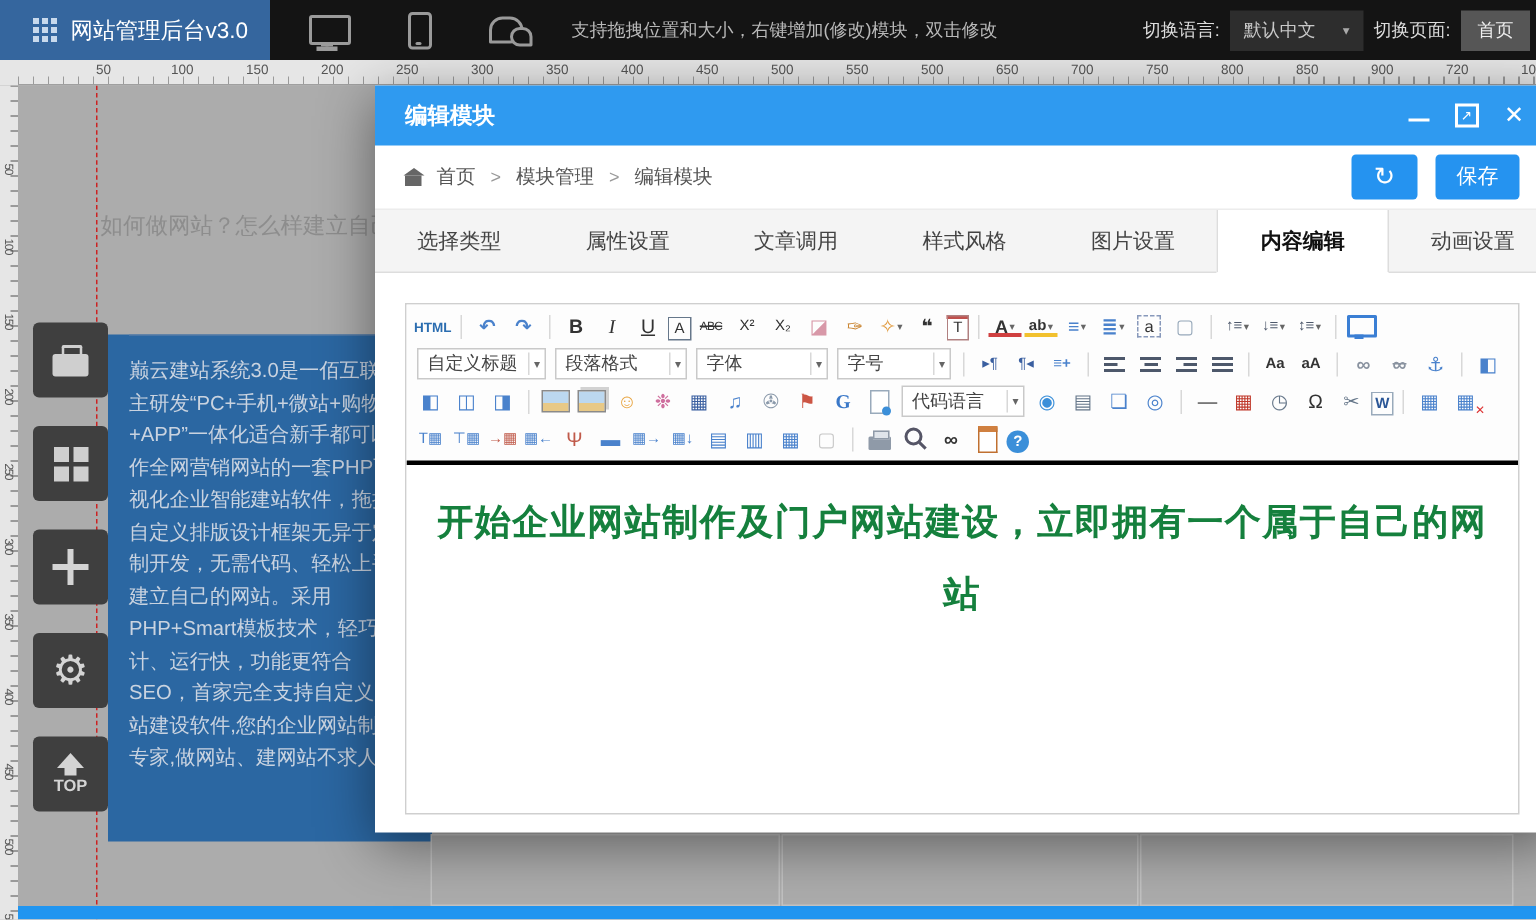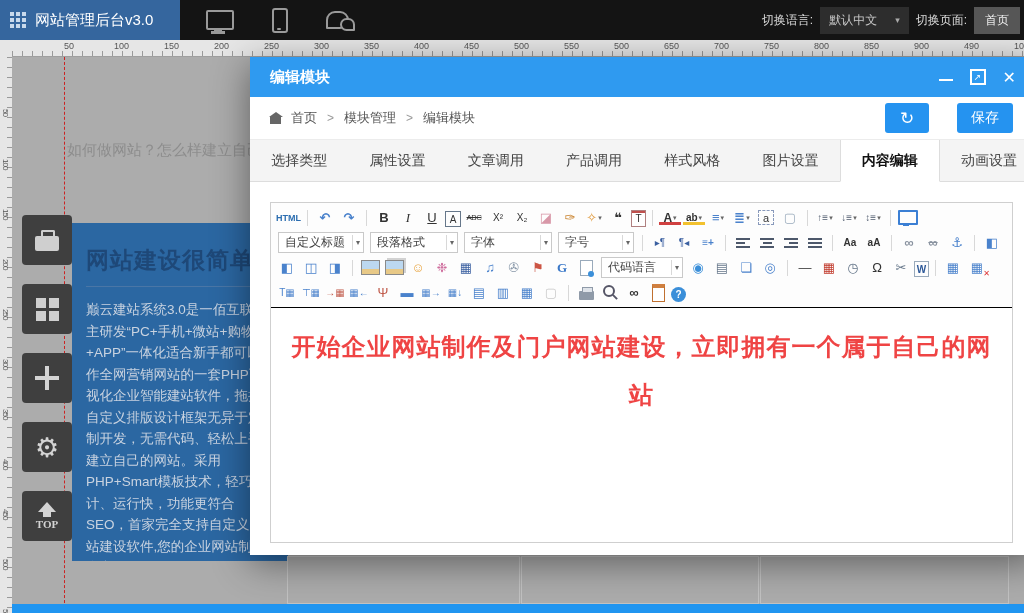--- a/index.html
+++ b/index.html
@@ -1,20 +1,20 @@
 <!DOCTYPE html>
 <html><head>
 <meta charset="utf-8">
 <style>
   html,body{margin:0;padding:0}
   body{width:1024px;height:613px;overflow:hidden;position:relative;background:#acacac;
        font-family:"Liberation Sans","DejaVu Sans",sans-serif;}
   
   .topbar{position:absolute;top:0;left:0;right:0;height:40px;background:#141414;display:flex;align-items:center;z-index:80}
-  .logo{width:180px;height:40px;background:#35669e;color:#fff;display:flex;align-items:center;gap:9px;padding-left:10px;box-sizing:border-box;font-size:15px;white-space:nowrap}
+  .logo{width:180px;height:40px;background:#35669e;color:#fff;display:flex;align-items:center;gap:9px;padding-left:22px;box-sizing:border-box;font-size:15px;white-space:nowrap}
   .grid9{width:16px;height:16px;display:grid;grid-template-columns:repeat(3,4px);grid-auto-rows:4px;gap:2px;flex:none}
   .grid9 i{background:#c8d9ec;display:block}
   .devicons{display:flex;align-items:center;gap:38px;margin-left:26px}
   .tb-monitor{width:24px;height:16px;border:2px solid #9a9a9a;border-radius:2px;position:relative;display:block}
   .tb-monitor::after{content:"";position:absolute;left:6px;top:16px;width:8px;height:3px;background:#9a9a9a;box-shadow:-3px 3px 0 0 #9a9a9a,3px 3px 0 0 #9a9a9a}
   .tb-phone{width:12px;height:21px;border:2px solid #9a9a9a;border-radius:3px;position:relative;display:block}
   .tb-phone::after{content:"";position:absolute;left:3px;bottom:1px;width:4px;height:2px;background:#9a9a9a;border-radius:1px}
   .tb-chat{width:19px;height:14px;border:2px solid #9a9a9a;border-radius:9px 9px 9px 1px;position:relative;display:block}
   .tb-chat::after{content:"";position:absolute;right:-8px;bottom:-4px;width:11px;height:9px;border:2px solid #9a9a9a;background:#141414;border-radius:7px 7px 1px 7px}
   .hint{color:#b9b9b9;font-size:12px;margin-left:32px;white-space:nowrap}
@@ -63,27 +63,27 @@
   .mc-min{width:14px;height:2px;background:#fff;display:block;margin-top:6px;cursor:pointer}
   .mc-max{width:12px;height:12px;border:2px solid #fff;display:flex;align-items:center;justify-content:center;font-size:9px;color:#fff;cursor:pointer}
   .mc-close{font-size:16px;color:#fff;cursor:pointer}
   .crumbrow{height:42px;display:flex;align-items:center;padding:0 25px 0 20px;border-bottom:1px solid #ececec}
   .crumb{display:flex;align-items:center;gap:10px;font-size:13px;color:#555}
   .home-ic{width:11px;height:7px;background:#666;position:relative;display:block;margin-top:4px}
   .home-ic::before{content:"";position:absolute;top:-5px;left:-1px;border-left:7px solid transparent;border-right:7px solid transparent;border-bottom:5px solid #666}
   .crumb .sep{color:#999;font-size:12px}
   .crumb .ci{cursor:pointer}
   .refresh-btn{margin-left:auto;width:44px;height:30px;background:#2593f0;color:#fff;border-radius:3px;display:flex;align-items:center;justify-content:center;font-size:17px;cursor:pointer}
-  .save-btn{margin-left:28px;min-width:56px;height:30px;background:#2593f0;color:#fff;border-radius:3px;display:flex;align-items:center;justify-content:center;font-size:14px;cursor:pointer}
+  .save-btn{margin-left:12px;min-width:56px;height:30px;background:#2593f0;color:#fff;border-radius:3px;display:flex;align-items:center;justify-content:center;font-size:14px;cursor:pointer}
   .tabsrow{height:41px;background:#f4f4f4;border-bottom:1px solid #ddd;display:flex}
   .tab{flex:1;display:flex;align-items:center;justify-content:center;font-size:14px;color:#444;cursor:pointer;box-sizing:border-box}
   .tab.active{background:#fff;font-weight:bold;color:#111;border:1px solid #ddd;border-top:none;border-bottom:1px solid #fff;margin-bottom:-1px}
   .mbody{padding:20px 25px 0 20px}
   .editor{border:1px solid #cfcfcf;height:341px;box-sizing:border-box;overflow:hidden}
-  .etoolbar{background:#fdfdfd;border-bottom:1px solid #000000;padding:2px 4px}
+  .etoolbar{background:#fdfdfd;border-bottom:3px solid #000000;padding:2px 4px}
   .trow{display:flex;align-items:center;height:25px;white-space:nowrap;overflow:hidden}
   .tbtn{min-width:22px;height:21px;display:inline-flex;align-items:center;justify-content:center;font-size:13px;color:#333;margin:0 1px;box-sizing:border-box;cursor:pointer;flex:none}
   .tdiv{width:1px;height:16px;background:#d8d8d8;margin:0 5px;flex:none}
   .tsel{height:21px;border:1px solid #c9c9c9;background:#fff;display:inline-flex;align-items:center;justify-content:space-between;font-size:12px;color:#444;padding:0 3px 0 6px;margin:0 3px;box-sizing:border-box;cursor:pointer;flex:none}
   .caret2{font-size:8px;color:#666;border-left:1px solid #d8d8d8;padding-left:3px;margin-left:5px;height:15px;display:inline-flex;align-items:center}
   .ddc{font-size:7px;color:#666;margin-left:1px}
   .b{font-weight:bold}
   .it{font-style:italic;font-family:"Liberation Serif","DejaVu Serif",serif}
   .un{text-decoration:underline}
   .strike{text-decoration:line-through}
@@ -112,21 +112,21 @@
   .stack{box-shadow:2px -2px 0 0 #d2d2d2}
   .i-doc{width:11px;height:14px;border:1px solid #99aabb;position:relative;display:block;background:#fff}
   .i-doc::after{content:"";position:absolute;right:-2px;bottom:-2px;width:6px;height:6px;border-radius:50%;background:#3b8fd9}
   .i-print{width:15px;height:9px;background:#8f9aa8;border-radius:1px;position:relative;display:block;margin-top:5px}
   .i-print::before{content:"";position:absolute;left:3px;top:-4px;width:9px;height:4px;background:#dfe4ea;border:1px solid #8f9aa8}
   .i-zoom{width:8px;height:8px;border:2px solid #556;border-radius:50%;position:relative;display:block;margin:-3px 3px 0 0}
   .i-zoom::after{content:"";position:absolute;width:6px;height:2px;background:#556;transform:rotate(45deg);left:7px;top:9px}
   .i-clip2{width:11px;height:13px;background:#fff;border:1px solid #c07030;border-top:4px solid #d08040;display:block}
   
   .econtent{background:#fff;height:236px;overflow:hidden;text-align:center;padding:0 20px;cursor:text}
-  .econtent h1{font-size:24px;color:#ef4444;font-weight:bold;line-height:48px;margin:0;padding-top:15px;letter-spacing:1px}
+  .econtent h1{font-size:24px;color:#15803d;font-weight:bold;line-height:48px;margin:0;padding-top:15px;letter-spacing:1px}
   .econtent p{font-size:15px;color:#8a8a8a;line-height:29px;margin:13px 0 0;letter-spacing:0.5px}
 </style>
 </head>
 <body>
 
 <div class="topbar">
   <div class="logo">
     <span class="grid9">
         <i></i>
         <i></i>
@@ -138,20 +138,21 @@
         <i></i>
         <i></i>
       </span>
     <span>网站管理后台v3.0</span>
   </div>
   <div class="devicons">
     <span class="tb-monitor"></span>
     <span class="tb-phone"></span>
     <span class="tb-chat"></span>
   </div>
+  <div class="hint">支持拖拽位置和大小，右键增加(修改)模块，双击修改</div>
   <div class="tb-right">
     <span>切换语言:</span>
     <span class="lang-sel">
       <span>默认中文</span>
       <span class="caret">▾</span>
     </span>
     <span>切换页面:</span>
     <span class="page-btn">
       <span>首页</span>
     </span>
@@ -171,21 +172,21 @@
     <span class="hlabel" style="left: 452px;">450</span>
     <span class="hlabel" style="left: 502px;">500</span>
     <span class="hlabel" style="left: 552px;">550</span>
     <span class="hlabel" style="left: 602px;">500</span>
     <span class="hlabel" style="left: 652px;">650</span>
     <span class="hlabel" style="left: 702px;">700</span>
     <span class="hlabel" style="left: 752px;">750</span>
     <span class="hlabel" style="left: 802px;">800</span>
     <span class="hlabel" style="left: 852px;">850</span>
     <span class="hlabel" style="left: 902px;">900</span>
-    <span class="hlabel" style="left: 952px;">490</span>
+    <span class="hlabel" style="left: 952px;">720</span>
     <span class="hlabel" style="left: 1002px;">1000</span>
   </div>
 <div class="vruler" id="vruler">
     <span class="vlabel" style="top: 52px;">50</span>
     <span class="vlabel" style="top: 102px;">100</span>
     <span class="vlabel" style="top: 152px;">150</span>
     <span class="vlabel" style="top: 202px;">200</span>
     <span class="vlabel" style="top: 252px;">250</span>
     <span class="vlabel" style="top: 302px;">300</span>
     <span class="vlabel" style="top: 352px;">350</span>
@@ -209,27 +210,26 @@
           <i></i>
           <i></i>
         </span>
       </div>
       <div class="sbtn" style="top: 296px;">
         <span class="ic-plus"></span>
       </div>
       <div class="sbtn" style="top: 365px;">
         <span class="ic-gear">⚙</span>
       </div>
-      <div class="sbtn" style="top: 434px; font-family: Liberation Serif, serif;">
+      <div class="sbtn" style="top: 434px;">
         <span class="ic-top"></span>
         <span class="toplabel">TOP</span>
       </div>
     </div>
   <div class="banner">
-    <h2>网站建设很简单</h2>
     <div class="bline"></div>
     <p>巅云建站系统3.0是一佰互联自主研发“PC+手机+微站+购物+APP”一体化适合新手都可以制作全网营销网站的一套PHP可视化企业智能建站软件，拖拽自定义排版设计框架无异于定制开发，无需代码、轻松上手建立自己的网站。采用PHP+Smart模板技术，轻巧设计、运行快，功能更符合SEO，首家完全支持自定义网站建设软件,您的企业网站制作专家,做网站、建网站不求人！</p>
   </div>
   <div class="module-box mb1"></div>
   <div class="module-box mb2"></div>
   <div class="module-box mb3"></div>
   <div class="footer-bar"></div>
 </div>
 
 <div class="modal">
@@ -256,21 +256,20 @@
         <span>↻</span>
       </span>
     <span class="save-btn">
         <span>保存</span>
       </span>
   </div>
   <div class="tabsrow" id="tabsrow">
       <div class="tab">选择类型</div>
       <div class="tab">属性设置</div>
       <div class="tab">文章调用</div>
-      <div class="tab">产品调用</div>
       <div class="tab">样式风格</div>
       <div class="tab">图片设置</div>
       <div class="tab active">内容编辑</div>
       <div class="tab">动画设置</div>
     </div>
   <div class="mbody">
     <div class="editor">
       <div class="etoolbar" id="etoolbar">
           <div class="trow">
             <span class="tbtn html">HTML</span>

